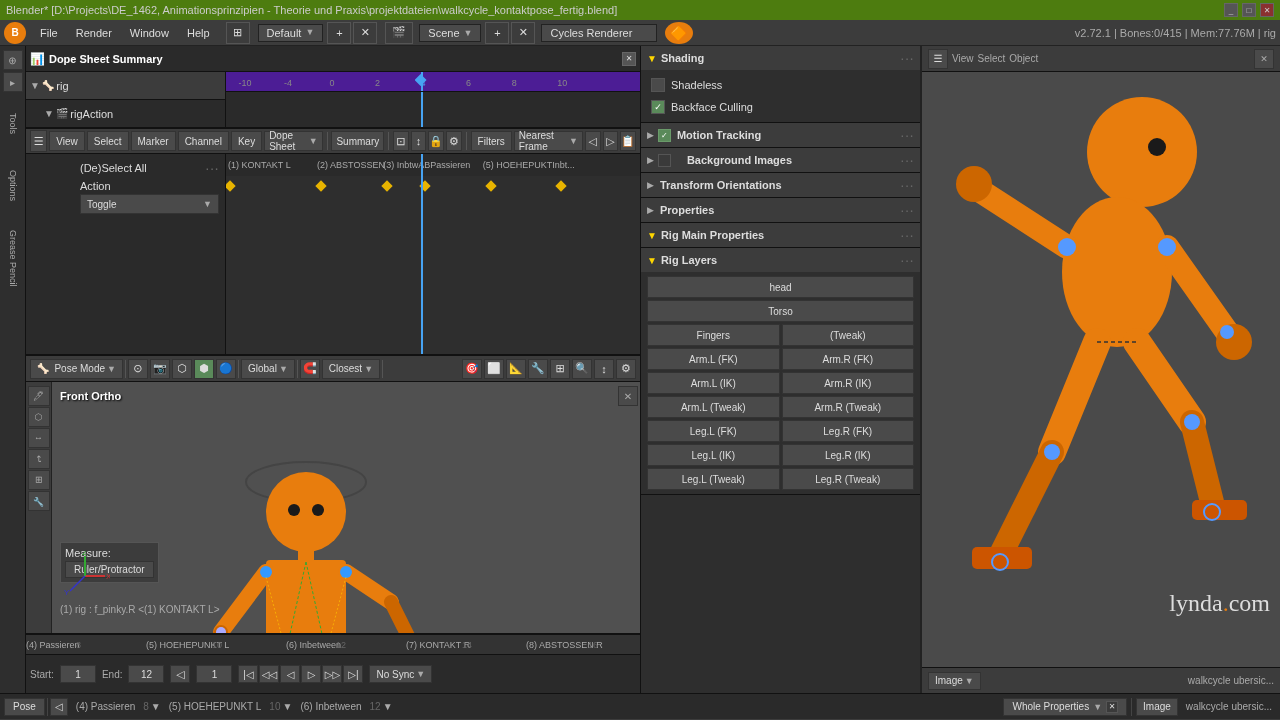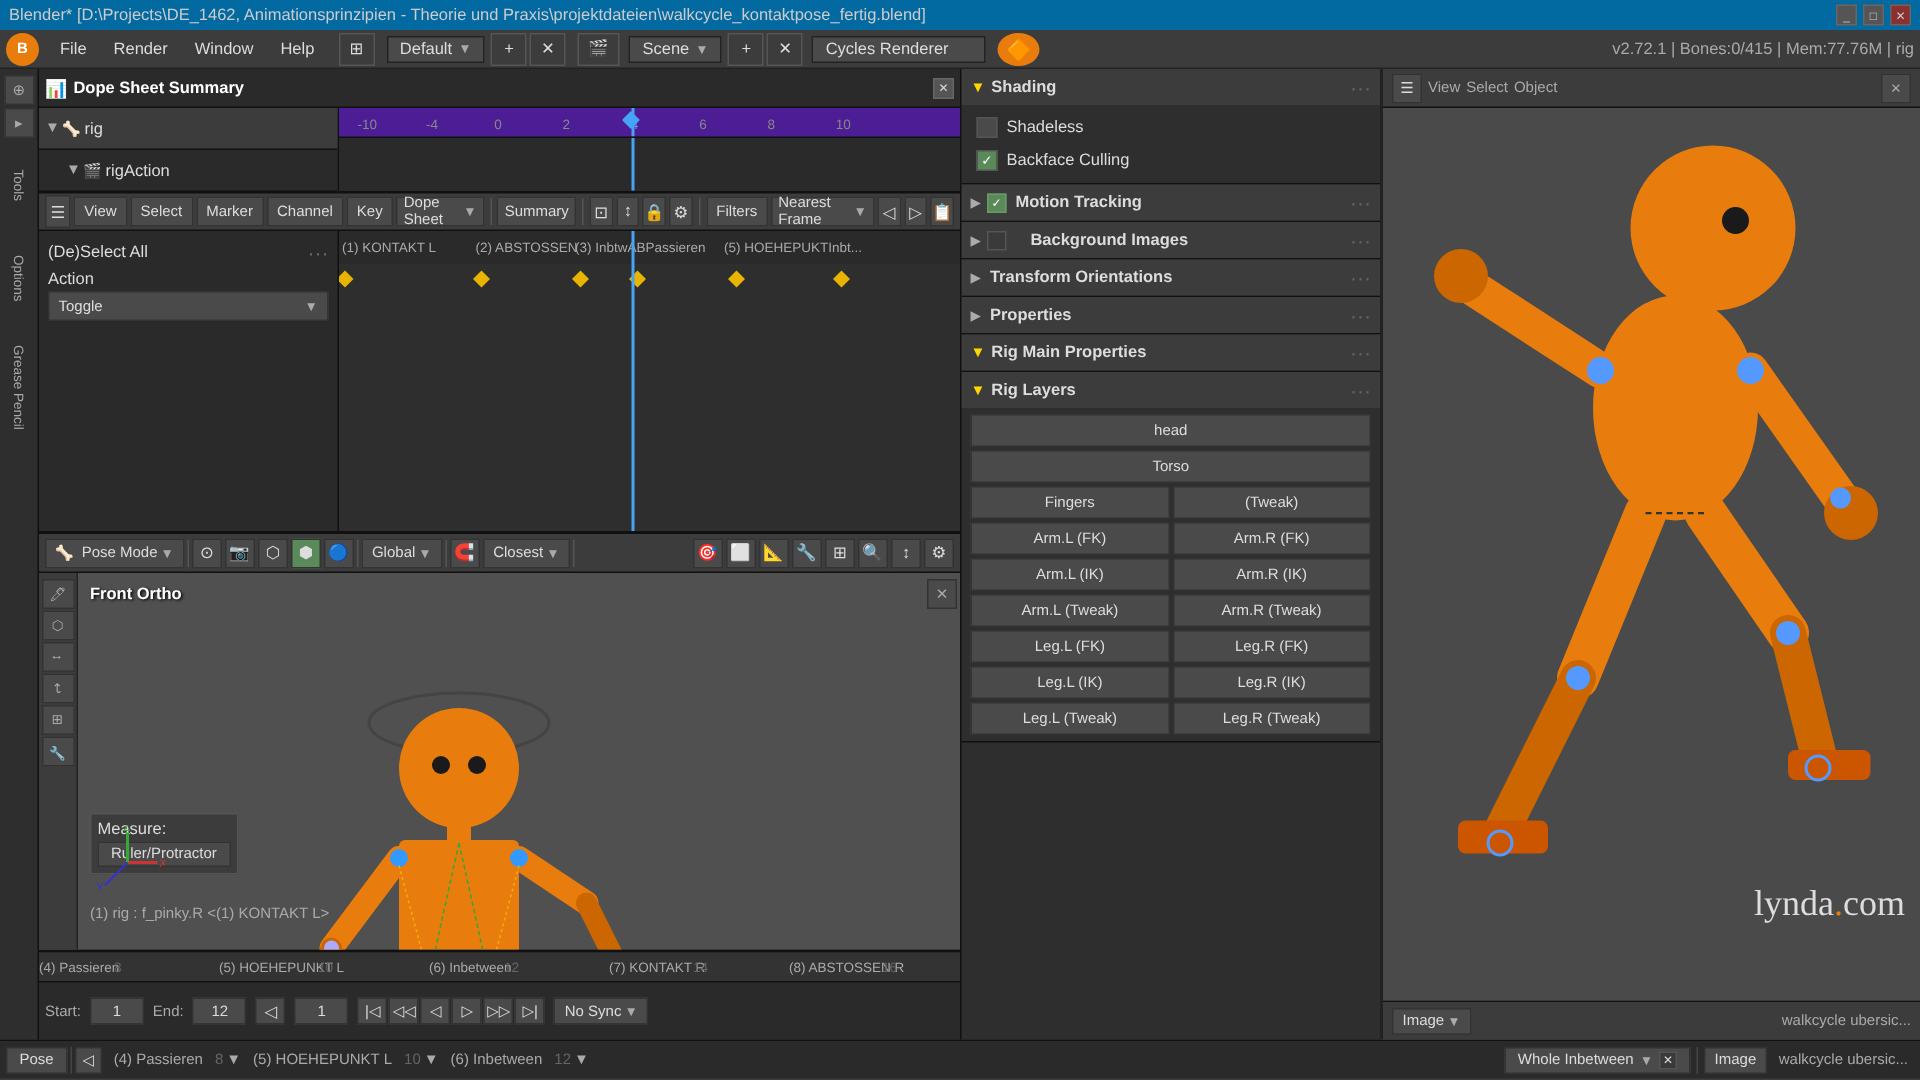--- a/index.html
+++ b/index.html
@@ -1,19 +1,19 @@
 <!DOCTYPE html>
 <html><head>
   <meta charset="utf-8">
   <style>
     * { box-sizing: border-box; margin: 0; padding: 0; }
     body { width: 1280px; height: 720px; overflow: hidden; background: #3c3c3c; font-family: 'Segoe UI', Arial, sans-serif; font-size: 11px; color: #ddd; }
 
     
-    #titlebar { width: 100%; height: 20px; background: #0369a1; display: flex; align-items: center; justify-content: space-between; padding: 8px 6px; }
+    #titlebar { width: 100%; height: 20px; background: #4d7c0f; display: flex; align-items: center; justify-content: space-between; padding: 8px 6px; }
     #titlebar .title { font-size: 11px; color: #ccc; }
     #titlebar .winbtns { display: flex; gap: 4px; }
     #titlebar .winbtn { width: 14px; height: 14px; background: #555; border: 1px solid #666; cursor: pointer; font-size: 8px; display: flex; align-items: center; justify-content: center; color: #ccc; }
 
     
     #menubar { width: 100%; height: 26px; background: #3c3c3c; display: flex; align-items: center; padding: 0 4px; gap: 2px; border-bottom: 1px solid #222; }
     #menubar .logo { width: 22px; height: 22px; background: #e87d0d; border-radius: 50%; display: flex; align-items: center; justify-content: center; color: white; font-weight: bold; font-size: 10px; margin-right: 4px; }
     #menubar .menu-item { padding: 2px 8px; color: #ddd; cursor: pointer; font-size: 11px; }
     .workspace-selector { background: #4a4a4a; border: 1px solid #222; padding: 2px 8px; color: #ddd; font-size: 11px; display: flex; gap: 4px; margin-left: 6px; }
     .scene-selector { background: #4a4a4a; border: 1px solid #222; padding: 2px 8px; color: #ddd; font-size: 11px; display: flex; align-items: center; gap: 4px; margin-left: 4px; }
@@ -183,21 +183,21 @@
         </div>
         <div class="toolbar-icon-btn">◁</div>
         <div class="toolbar-icon-btn">▷</div>
         <div class="toolbar-icon-btn">📋</div>
       </div>
 
       <div style="flex:1;display:flex;position:relative;">
 
         <div style="width:200px;background:#2a2a2a;border-right:1px solid #111;flex-shrink:0;display:flex;flex-direction:column;">
 
-          <div style="padding:6px 6px 4px 6px;">
+          <div style="padding:6px 6px 4px 6px;margin-left:48px;">
             <div style="display:flex;align-items:center;justify-content:space-between;margin-bottom:4px;">
               <span style="font-size:11px;color:#ddd;">(De)Select All</span>
               <span style="color:#666;font-size:14px;cursor:pointer;">···</span>
             </div>
             <div style="margin-bottom:6px;">
               <div style="font-size:11px;color:#ddd;margin-bottom:2px;">Action</div>
               <div style="background:#4a4a4a;border:1px solid #333;padding:2px 6px;color:#ddd;font-size:10px;height:20px;display:flex;align-items:center;gap:2px;cursor:pointer;">
                 <span>Toggle</span>
                 <span style="font-size:9px;color:#aaa;margin-left:auto;">▼</span>
               </div>
@@ -591,21 +591,21 @@
   <span style="font-size:10px;color:#aaa;">▼</span>
   <span style="font-size:10px;color:#aaa;padding:0 6px;">(5) HOEHEPUNKT L</span>
   <span style="font-size:10px;color:#666;">10</span>
   <span style="font-size:10px;color:#aaa;">▼</span>
   <span style="font-size:10px;color:#aaa;padding:0 6px;">(6) Inbetween</span>
   <span style="font-size:10px;color:#666;">12</span>
   <span style="font-size:10px;color:#aaa;">▼</span>
 
   <div style="margin-left:auto;display:flex;align-items:center;gap:4px;">
     <div style="background:#4a4a4a;border:1px solid #333;padding:0 8px;height:18px;display:flex;align-items:center;gap:4px;cursor:pointer;color:#ddd;font-size:10px;">
-      <span>Whole Inbetween</span>
+      <span>Whole Properties</span>
       <span style="font-size:9px;color:#aaa;">▼</span>
       <span style="background:#3a3a3a;border:1px solid #555;width:12px;height:12px;display:inline-flex;align-items:center;justify-content:center;font-size:8px;">✕</span>
     </div>
     <div style="width:1px;height:18px;background:#444;"></div>
     <div style="background:#4a4a4a;border:1px solid #333;padding:0 6px;height:18px;display:flex;align-items:center;cursor:pointer;color:#ddd;font-size:10px;">Image</div>
     <div style="color:#aaa;font-size:10px;padding:0 4px;">walkcycle ubersic...</div>
   </div>
 </div>
 
 </body></html>

